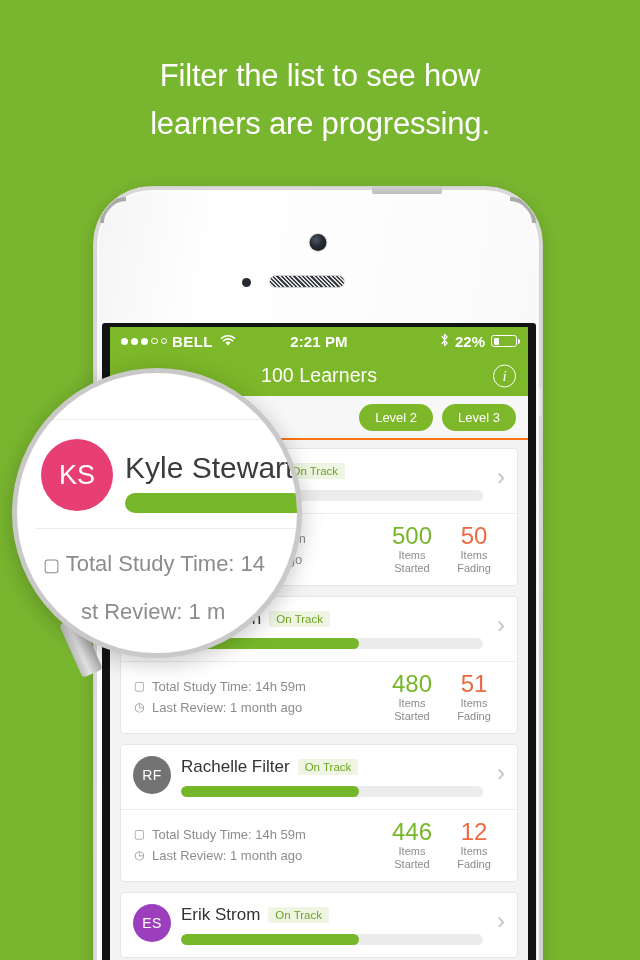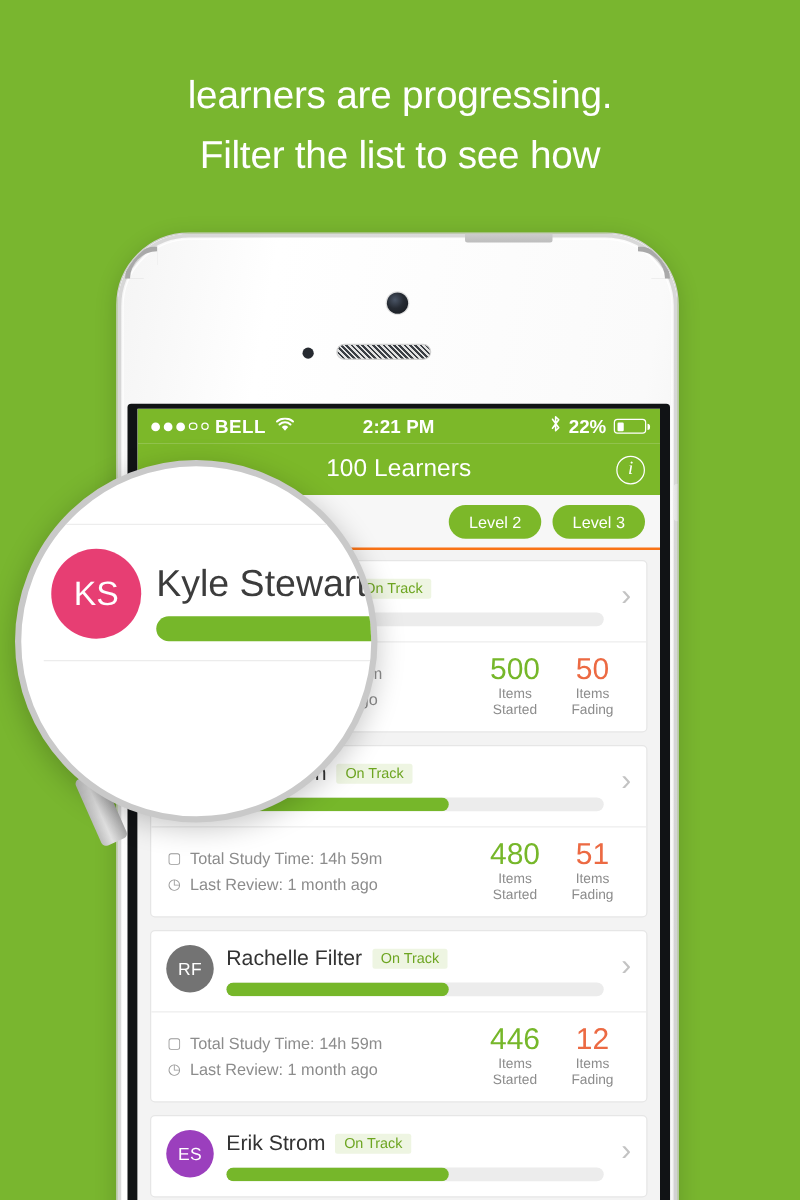--- a/index.html
+++ b/index.html
@@ -400,22 +400,22 @@
     background: linear-gradient(90deg,#bdbdbd,#e2e2e2 40%,#a8a8a8);
     border-radius: 4px;
     transform: rotate(-24deg);
     z-index: 39;
   }
 </style>
 </head>
 <body>
 
 <div class="headline">
+  <div>Filter the list to see how</div>
   <div>learners are progressing.</div>
-  <div>Filter the list to see how</div>
 </div>
 
 <div class="device">
   <div class="device-rim"></div>
   <div class="device-rim-inner"></div>
   <div class="corner tl"></div>
   <div class="corner tr"></div>
 
   <div class="btn-power"></div>
   <div class="btn-vol v1"></div>
@@ -611,14 +611,19 @@
 </div>
 
 <div class="mag-handle"></div>
 <div class="magnifier">
   <div class="mag-inner">
     <div class="mag-topline"></div>
     <div class="mag-avatar" style="background:#e73e73">KS</div>
     <div class="mag-name">Kyle Stewart</div>
     <div class="mag-bar"></div>
     <div class="mag-divider"></div>
+    <div class="mag-line1">
+      <span class="mag-ico">▢</span>
+      <span>Total Study Time: 14</span>
+    </div>
+    <div class="mag-line2">st Review: 1 m</div>
   </div>
 </div>
 
 </body></html>

